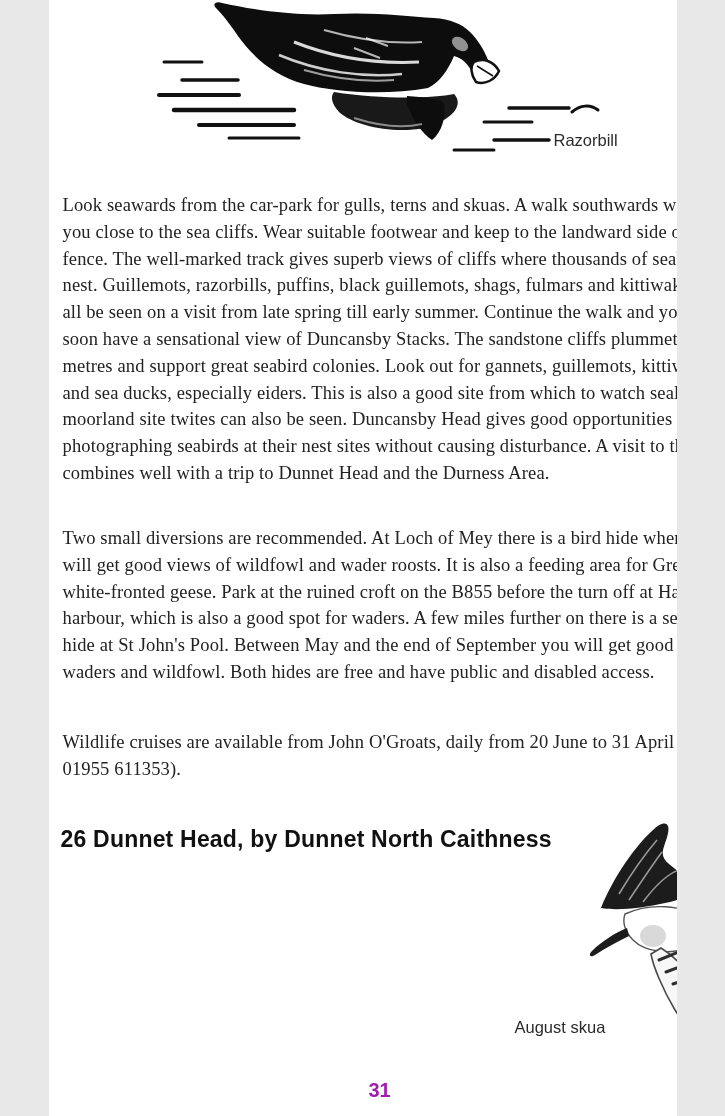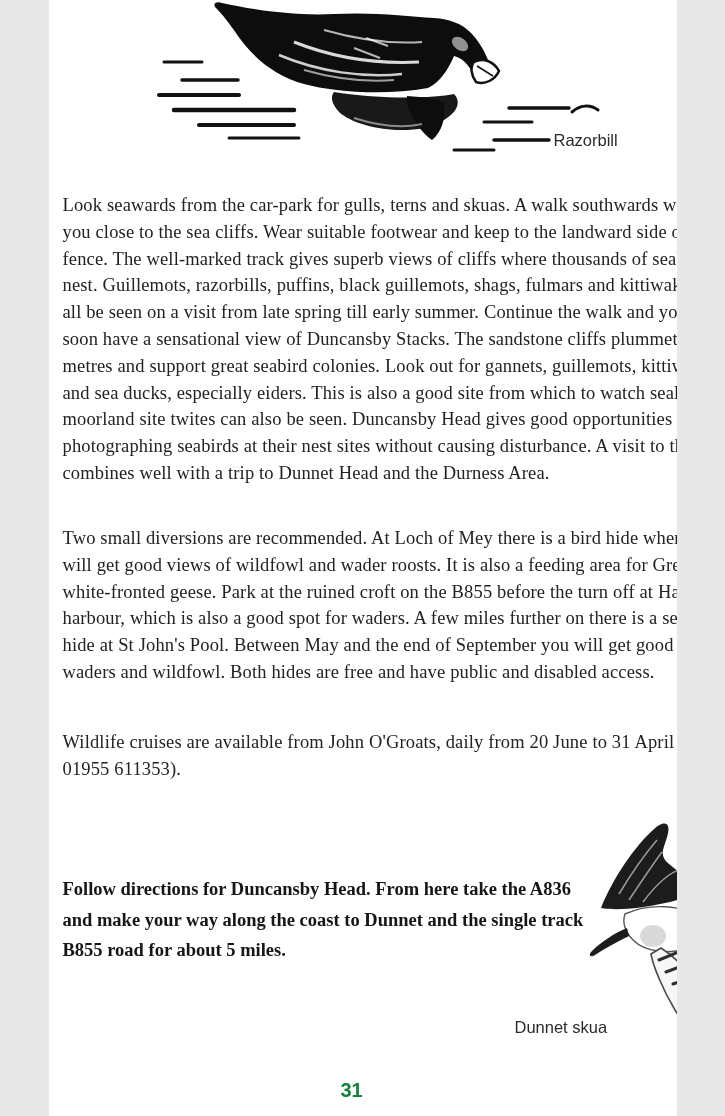--- a/index.html
+++ b/index.html
@@ -47,25 +47,25 @@
     position:absolute;
     font-family:"Liberation Sans", sans-serif;
     font-size:16.5px;
     color:#2b2b2b;
     white-space:nowrap;
   }
   #caption-razorbill { top:131px; left:505px; }
   #caption-skua     { top:1018px; left:466px; }
   .page-number {
     position:absolute;
-    top:1079px; left:292px;
+    top:1079px; left:320px;
     font-family:"Liberation Sans", sans-serif;
     font-weight:bold;
     font-size:20px;
-    color:#15803d;
+    color:#a21caf;
   }
   .art { position:absolute; }
   #razorbill-art { top:0; left:105px; width:480px; height:160px; }
   #skua-art      { top:820px; left:520px; width:202px; height:245px; }
 </style>
 </head>
 <body>
 
 <div class="page">
 
@@ -108,22 +108,22 @@
   </div>
 
   <div class="caption" id="caption-razorbill">Razorbill</div>
 
   <div class="body-text" id="para-1">Look seawards from the car-park for gulls, terns and skuas. A walk southwards will take you close to the sea cliffs. Wear suitable footwear and keep to the landward side of the fence. The well-marked track gives superb views of cliffs where thousands of seabirds nest. Guillemots, razorbills, puffins, black guillemots, shags, fulmars and kittiwakes will all be seen on a visit from late spring till early summer. Continue the walk and you will soon have a sensational view of Duncansby Stacks. The sandstone cliffs plummet some 70 metres and support great seabird colonies. Look out for gannets, guillemots, kittiwakes and sea ducks, especially eiders. This is also a good site from which to watch seals. In this moorland site twites can also be seen. Duncansby Head gives good opportunities for photographing seabirds at their nest sites without causing disturbance. A visit to this site combines well with a trip to Dunnet Head and the Durness Area.</div>
 
   <div class="body-text" id="para-2">Two small diversions are recommended. At Loch of Mey there is a bird hide where you will get good views of wildfowl and wader roosts. It is also a feeding area for Greenland white-fronted geese. Park at the ruined croft on the B855 before the turn off at Harrow harbour, which is also a good spot for waders. A few miles further on there is a second hide at St John's Pool. Between May and the end of September you will get good views of waders and wildfowl. Both hides are free and have public and disabled access.</div>
 
   <div class="body-text" id="para-3">Wildlife cruises are available from John O'Groats, daily from 20 June to 31 April (tel: 01955 611353).</div>
 
+  <h2 class="section-heading" style="margin:0;">26 Dunnet Head, by Dunnet North Caithness</h2>
 
-  <div class="section-intro">Follow directions for Duncansby Head. From here take the A836 and make your way along the coast to Dunnet and the single track B855 road for about 5 miles.</div>
 
   <div class="art" id="skua-art">
     <svg width="202" height="245" viewBox="0 0 202 245" xmlns="http://www.w3.org/2000/svg">
 
       <path d="M32,88 C44,58 66,26 84,10 C90,4 97,1 99,6 C101,12 96,22 94,30
                C93,36 95,40 100,44 C110,52 120,60 127,68
                C120,76 108,81 96,83 C74,88 48,91 32,88 Z" fill="#1c1c1c"></path>
       <path d="M50,74 C62,54 76,34 88,20 M60,80 C72,62 84,44 93,32 M74,82 C86,66 98,54 110,50" stroke="#ffffff" stroke-width="1.6" fill="none" opacity="0.55"></path>
 
       <path d="M112,74 C132,68 158,72 178,82 L193,89 C178,96 158,97 140,94 C126,92 115,84 112,74 Z" fill="#262626"></path>
@@ -136,17 +136,17 @@
       <path d="M60,116 C48,122 36,128 26,135 C21,138 19,135 23,131 C33,121 46,113 58,108 Z" fill="#1c1c1c"></path>
 
       <path d="M92,128 C108,138 122,154 134,174 C146,194 154,214 158,230 L150,237
                C138,230 120,212 106,190 C94,170 84,146 82,134 Z" fill="#f7f7f7" stroke="#4a4a4a" stroke-width="1.6"></path>
       <path d="M90,140 l22,-9 M97,152 l24,-9 M104,164 l25,-9 M112,177 l25,-9
                M120,190 l24,-9 M128,202 l22,-9 M135,213 l19,-8 M142,224 l15,-7" stroke="#2e2e2e" stroke-width="3" stroke-linecap="round"></path>
       <path d="M112,134 l16,-9 M120,144 l17,-9" stroke="#2e2e2e" stroke-width="2.4" stroke-linecap="round"></path>
     </svg>
   </div>
 
-  <div class="caption" id="caption-skua">Dunnet skua</div>
+  <div class="caption" id="caption-skua">August skua</div>
 
   <div class="page-number">31</div>
 
 </div>
 
 </body></html>

